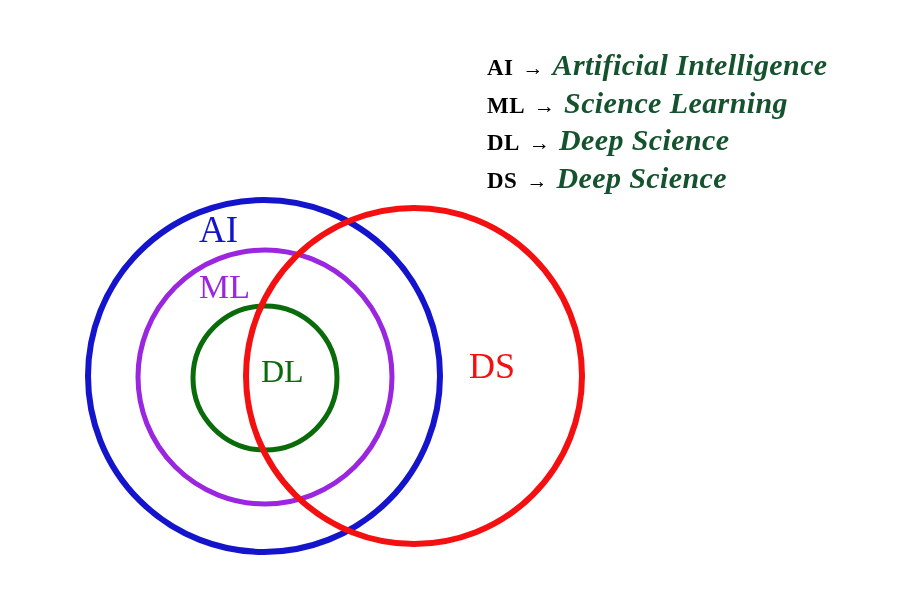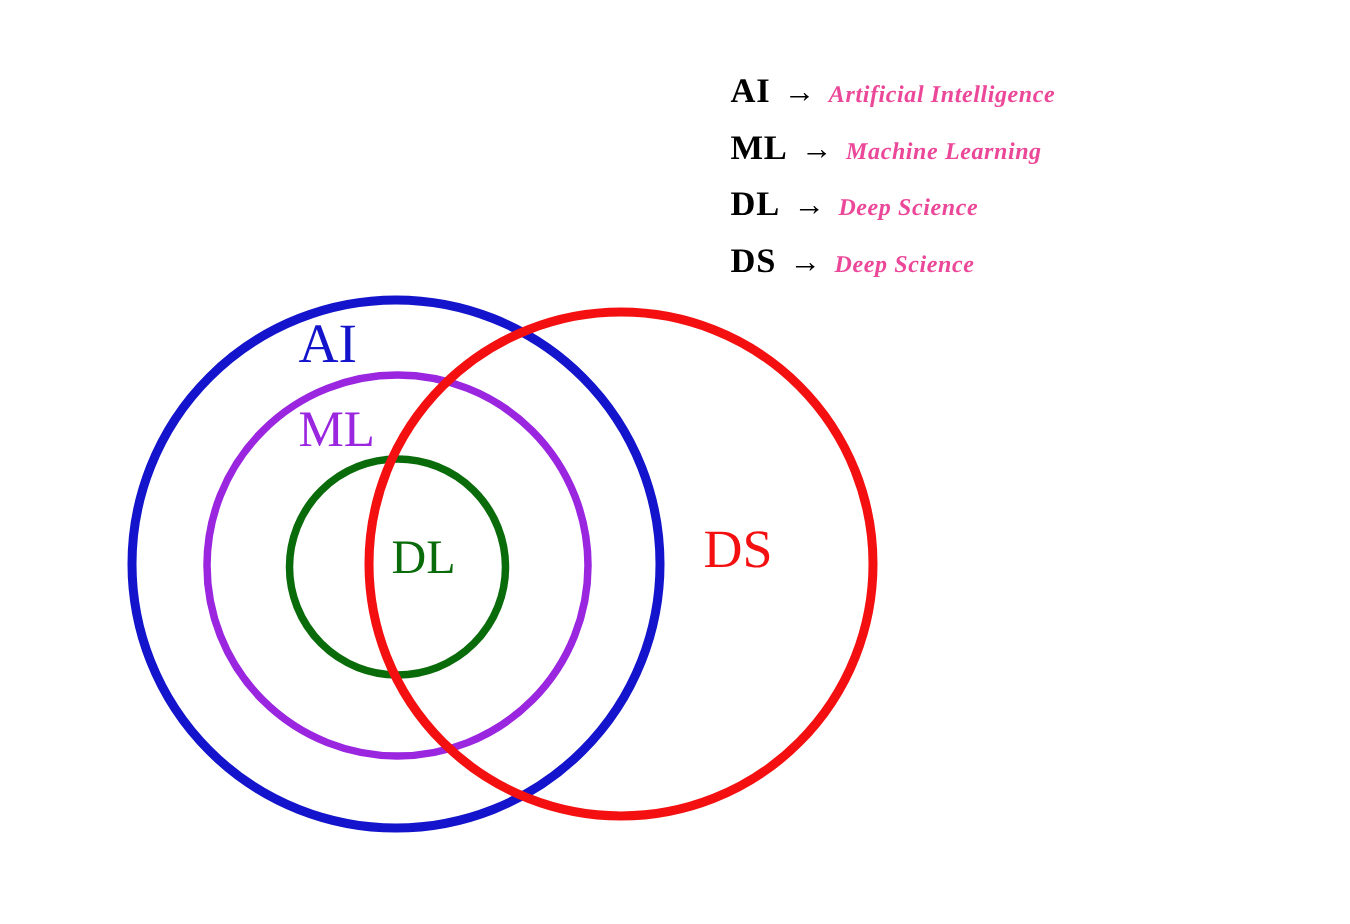--- a/index.html
+++ b/index.html
@@ -48,22 +48,22 @@
   .legend-arrow {
     font-family: "Liberation Serif", "DejaVu Serif", serif;
     font-size: 21px;
     color: #000000;
     margin: 0 9px 0 9px;
   }
   .legend-full {
     font-family: "Liberation Serif", "DejaVu Serif", serif;
     font-style: italic;
     font-weight: bold;
-    font-size: 16px;
-    color: #ec4899;
+    font-size: 30px;
+    color: #14532d;
     letter-spacing: 0.4px;
   }
 
   
   .clabel {
     position: absolute;
     font-family: "Liberation Serif", "DejaVu Serif", serif;
     font-weight: normal;
     white-space: nowrap;
     line-height: 1;
@@ -112,21 +112,21 @@
 
   <div class="legend-row">
     <span class="legend-abbr">AI</span>
     <span class="legend-arrow">→</span>
     <span class="legend-full">Artificial Intelligence</span>
   </div>
 
   <div class="legend-row">
     <span class="legend-abbr">ML</span>
     <span class="legend-arrow">→</span>
-    <span class="legend-full">Machine Learning</span>
+    <span class="legend-full">Science Learning</span>
   </div>
 
   <div class="legend-row">
     <span class="legend-abbr">DL</span>
     <span class="legend-arrow">→</span>
     <span class="legend-full">Deep Science</span>
   </div>
 
   <div class="legend-row">
     <span class="legend-abbr">DS</span>

